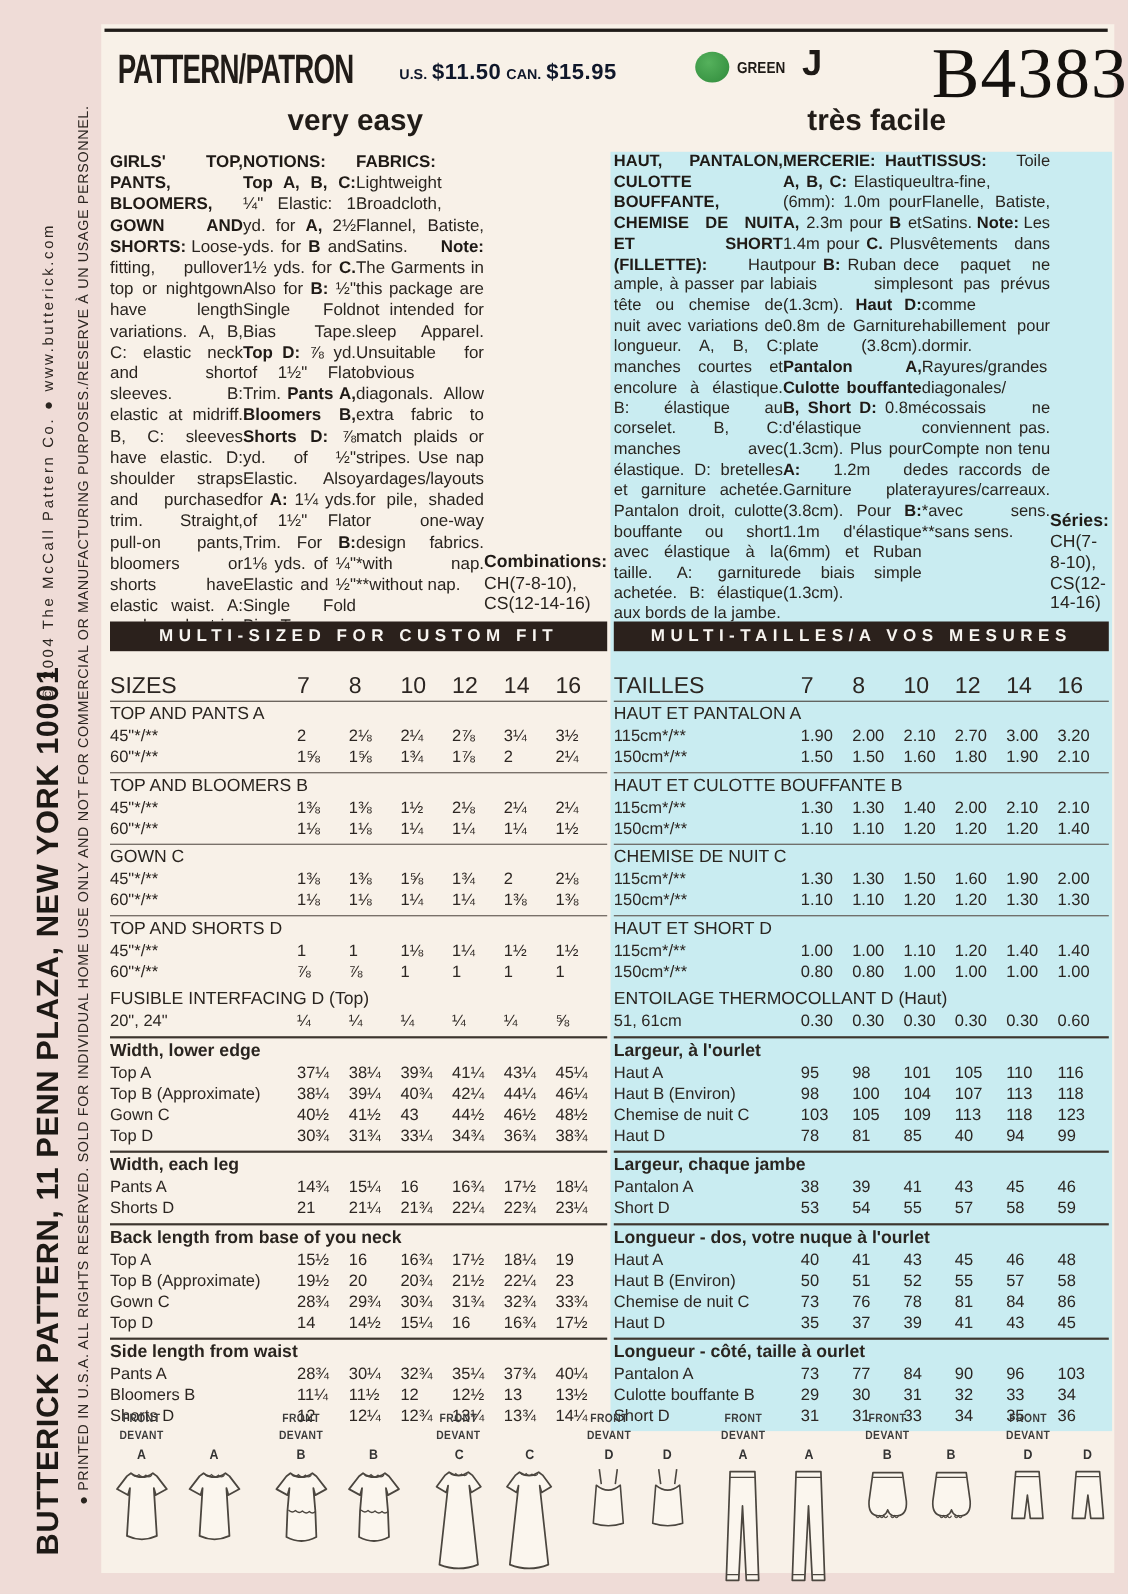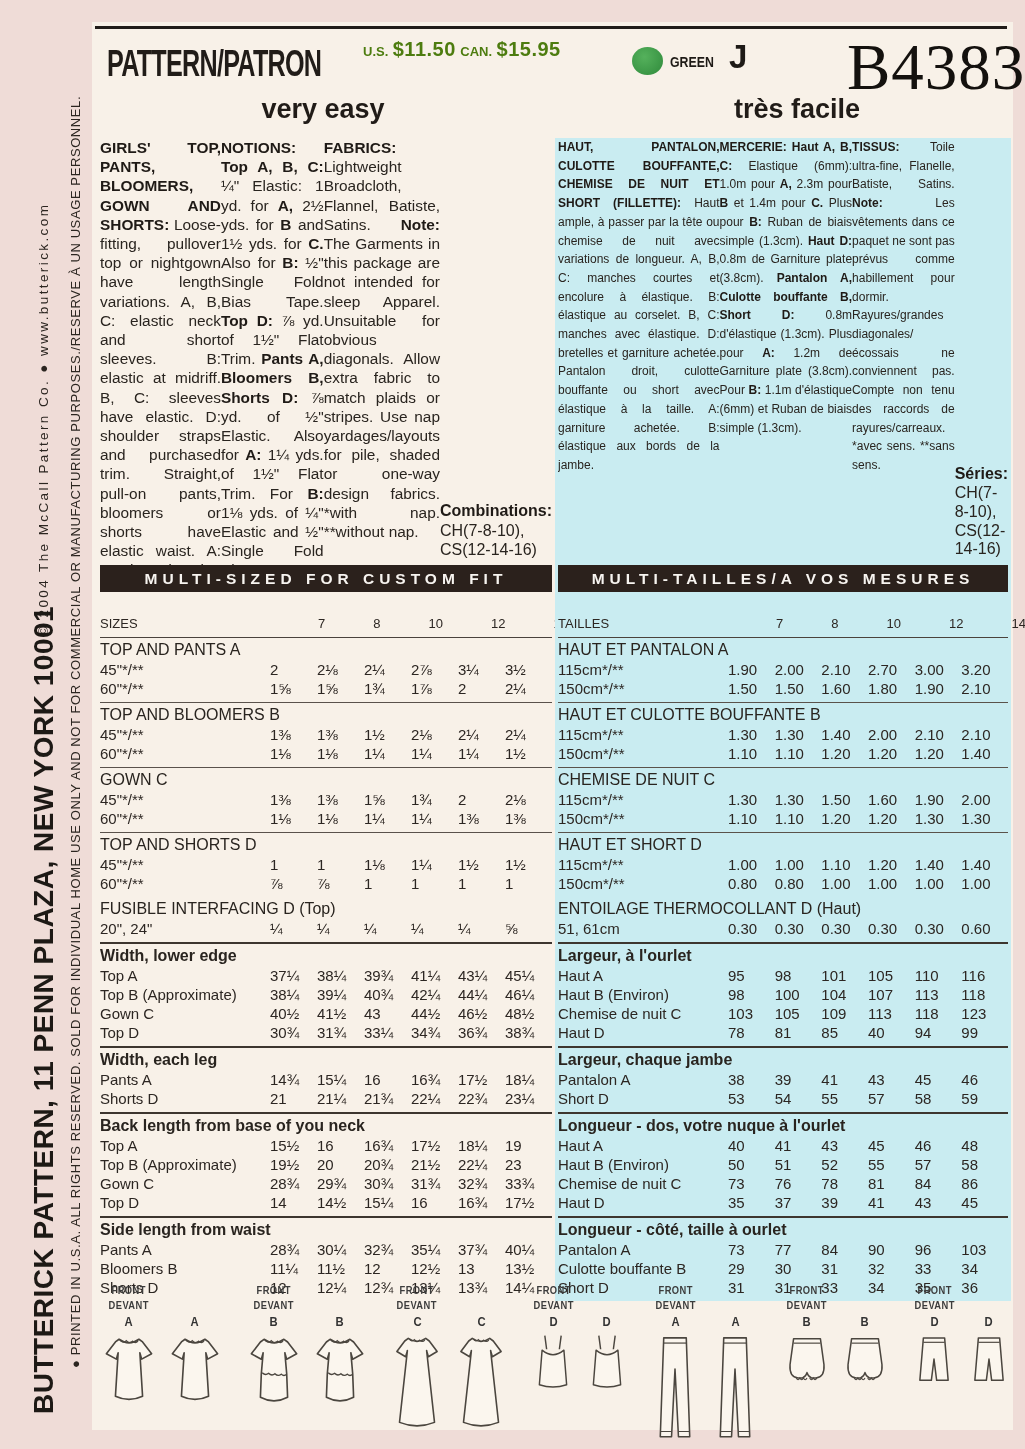--- a/index.html
+++ b/index.html
@@ -11,51 +11,51 @@
   
   .vtext{position:absolute;transform:rotate(-90deg);transform-origin:0 0;white-space:nowrap;}
   .v-legal{left:68px;top:1368px;font-size:13px;letter-spacing:.6px;color:#2b2520;}
   .v-copy{left:36px;top:636px;font-size:13.5px;letter-spacing:2.4px;color:#2b2520;}
   .v-addr{left:28px;top:1414px;font-size:28px;font-weight:bold;letter-spacing:.5px;color:#1d1915;}
 
   
   .header{position:absolute;left:95px;top:30px;width:915px;height:108px;}
   .brand{position:absolute;left:12px;top:12px;font-size:34px;font-weight:bold;
          transform:scale(.74,1.1);transform-origin:left top;letter-spacing:-1px;color:#211c18;}
-  .prices{position:absolute;left:268px;top:8px;font-weight:bold;color:#4d7c0f;}
+  .prices{position:absolute;left:268px;top:25px;font-weight:bold;color:#0f172a;}
   .plabel{font-size:13px;}
   .pval{font-size:20px;letter-spacing:.5px;}
   .dot{position:absolute;left:537px;top:17px;width:31px;height:28px;border-radius:50%;
        background:radial-gradient(circle at 40% 35%,#55b15c,#2f8a3b);}
   .color-name{position:absolute;left:575px;top:24px;font-size:14.5px;font-weight:bold;
               transform:scaleX(.85);transform-origin:left top;color:#1e1a16;}
   .cut{position:absolute;left:634px;top:8px;font-size:33px;font-weight:bold;color:#1e1a16;}
   .pattern-number{position:absolute;left:752px;top:0px;font-family:"Liberation Serif",serif;
                   font-size:65px;letter-spacing:1px;color:#14110e;}
   .easy{position:absolute;top:64px;width:240px;text-align:center;font-size:27px;font-weight:bold;color:#211c18;}
   .easy-en{left:108px;}
   .easy-fr{left:582px;}
 
   
   .columns{position:absolute;left:100px;top:138px;display:flex;gap:3px;align-items:flex-start;}
   .col{width:452px;box-sizing:border-box;}
   .col-fr{background:#c9ecf1;padding:0 3px;width:456px;}
   .preamble{height:427px;display:flex;overflow:hidden;}
   .preamble p{margin:0;font-size:15.4px;line-height:19.2px;text-align:justify;}
-  .col-fr .preamble p{font-size:12px;line-height:18.7px;}
+  .col-fr .preamble p{font-size:15px;line-height:18.7px;}
   .preamble b{color:#1f1a16;}
   .combos{margin-top:auto !important;margin-bottom:6px !important;font-size:16px !important;text-align:left !important;}
 
   
   .tbar{background:#2b211c;color:#f7f4f0;font-weight:bold;text-align:center;
         letter-spacing:5px;font-size:15.5px;padding:5px 0 4px;margin-bottom:19px;}
   .trow{display:flex;line-height:19px;font-size:15px;color:#2c2622;}
   .tl{width:170px;flex:none;}
   .tv{flex:1;}
-  .sizes-row{font-size:13px;border-bottom:1.6px solid #4a423c;padding:3px 0 4px;gap:48px;}
+  .sizes-row{font-size:21px;border-bottom:1.6px solid #4a423c;padding:3px 0 4px;}
   .tsec{padding:2px 0 4px;}
   .rule-thin{border-top:1.6px solid #5a524b;}
   .rule-thick{border-top:2.6px solid #3d362f;}
   .rule-none{border-top:none;}
   .tsec-title{padding:1px 0;}
   .tsec-title.bold{font-weight:bold;}
 
   
   .figures{position:absolute;left:100px;top:1283px;width:912px;display:flex;
            justify-content:space-between;align-items:flex-start;}

